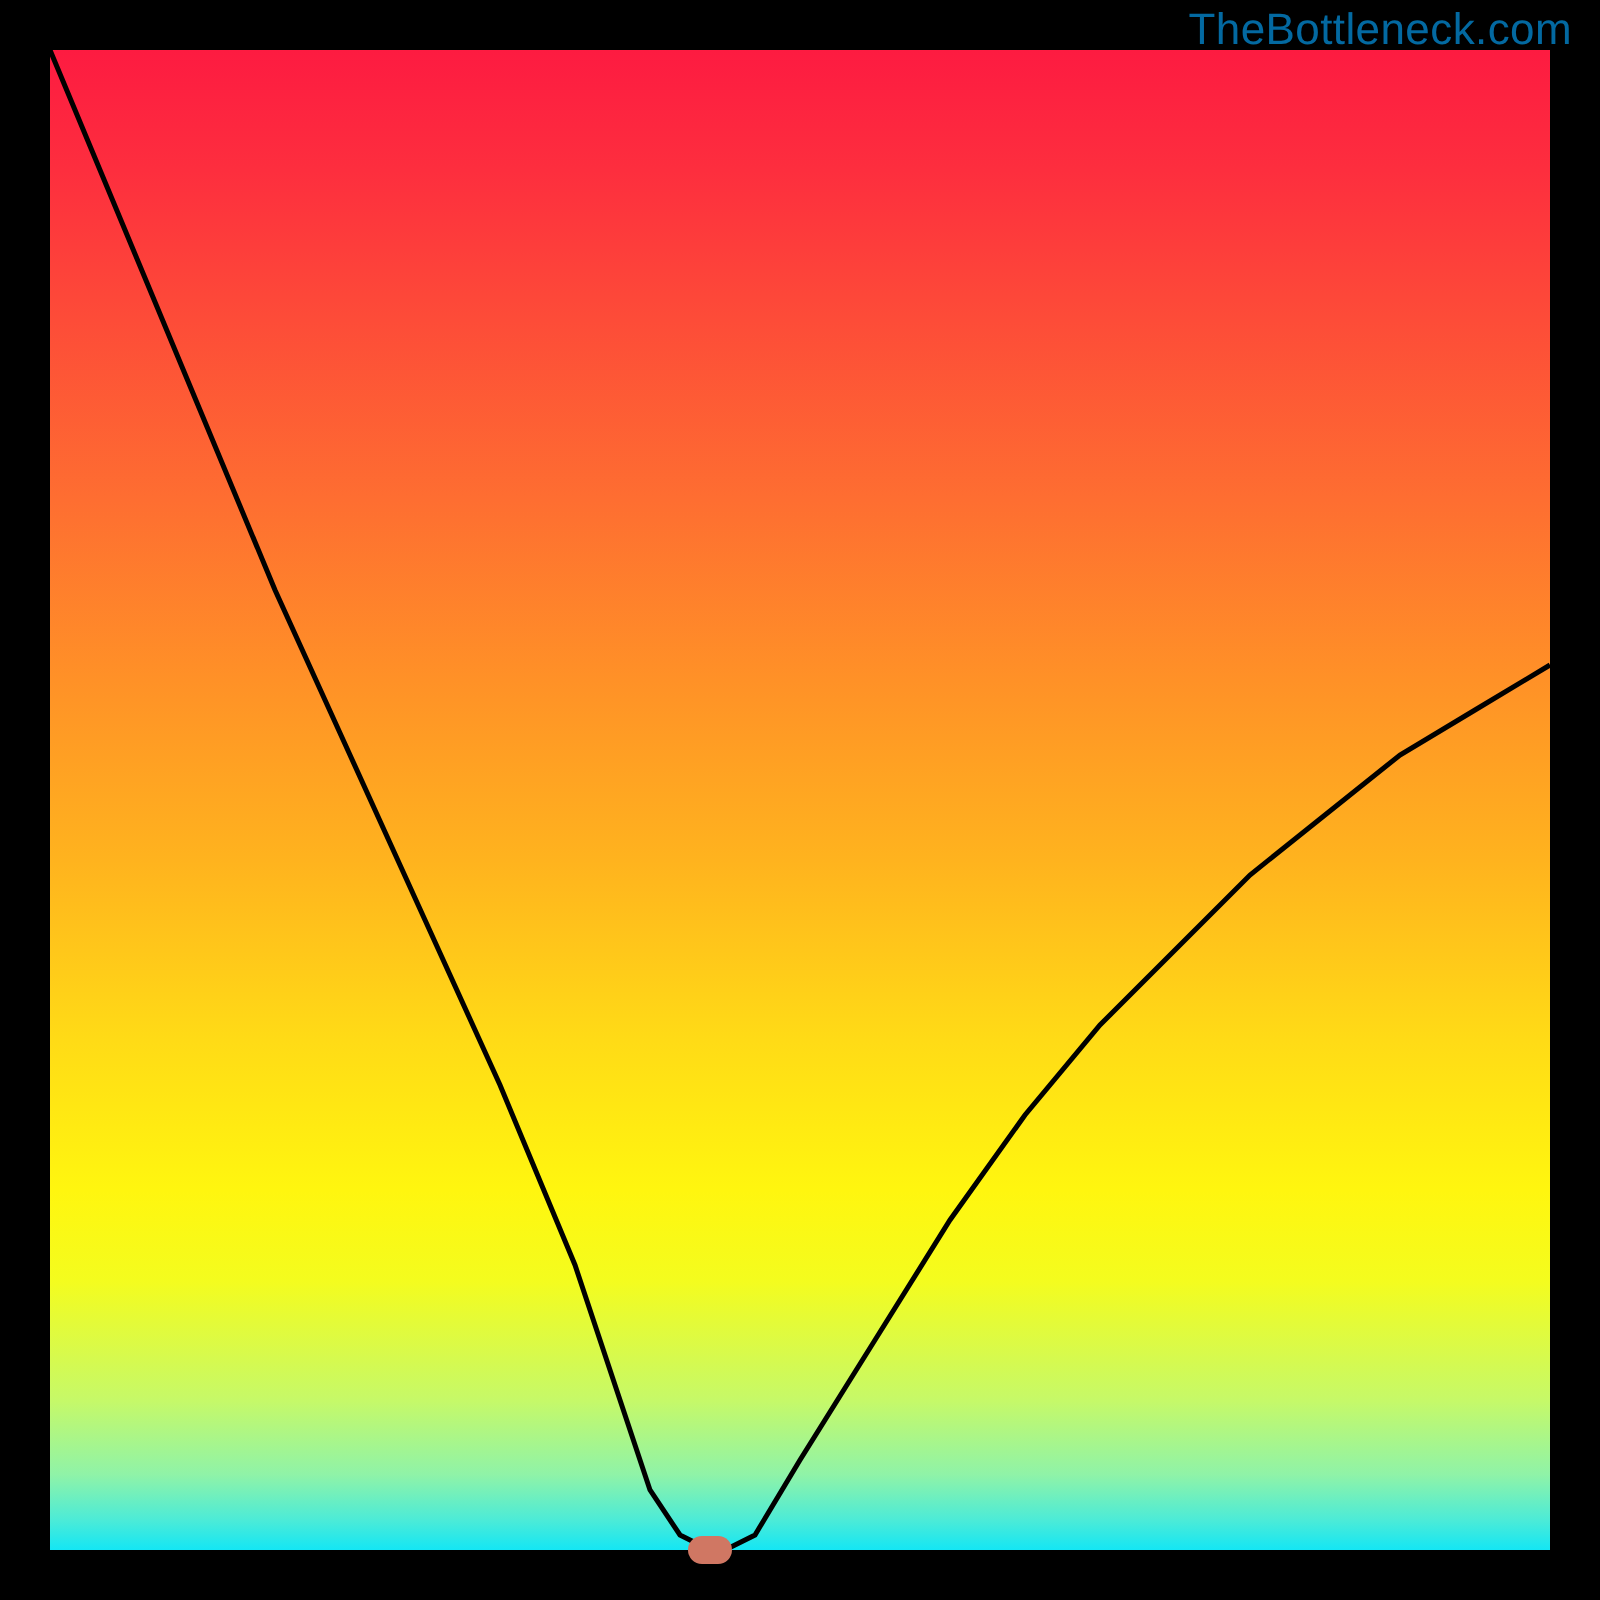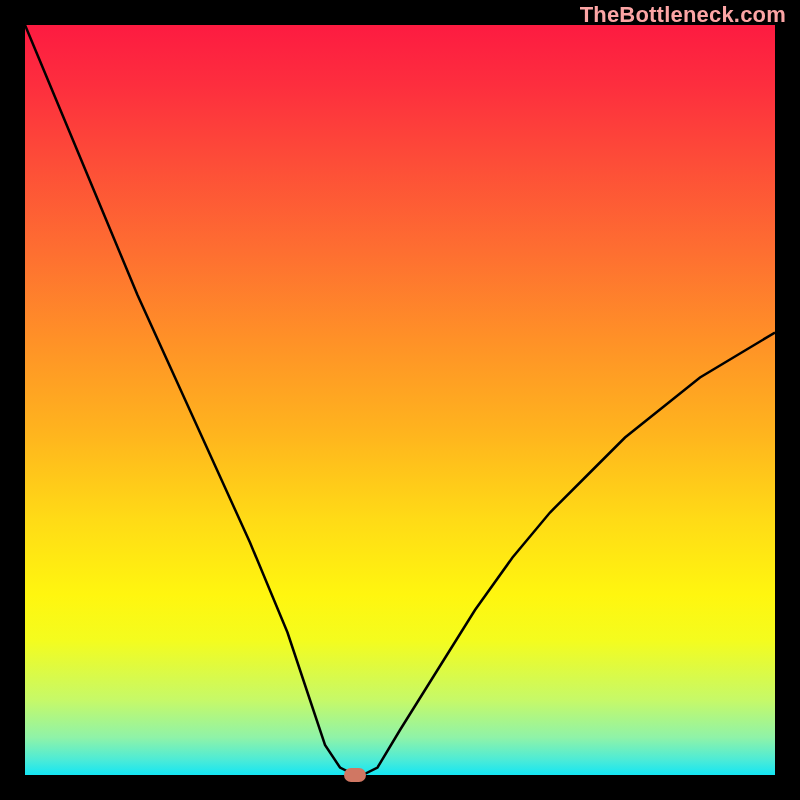--- a/index.html
+++ b/index.html
@@ -14,23 +14,23 @@
   .stage {
     position: relative;
     width: 800px;
     height: 800px;
     background: #000;
   }
   .watermark {
     position: absolute;
     top: 2px;
     right: 14px;
-    color: #fca5a5;
+    color: #0369a1;
     font-size: 22px;
-    font-weight: 700;
+    font-weight: 400;
     letter-spacing: 0.2px;
     z-index: 10;
     margin-left: 48px;
   }
   .plot {
     position: absolute;
     left: 25px;
     top: 25px;
     width: 750px;
     height: 750px;

